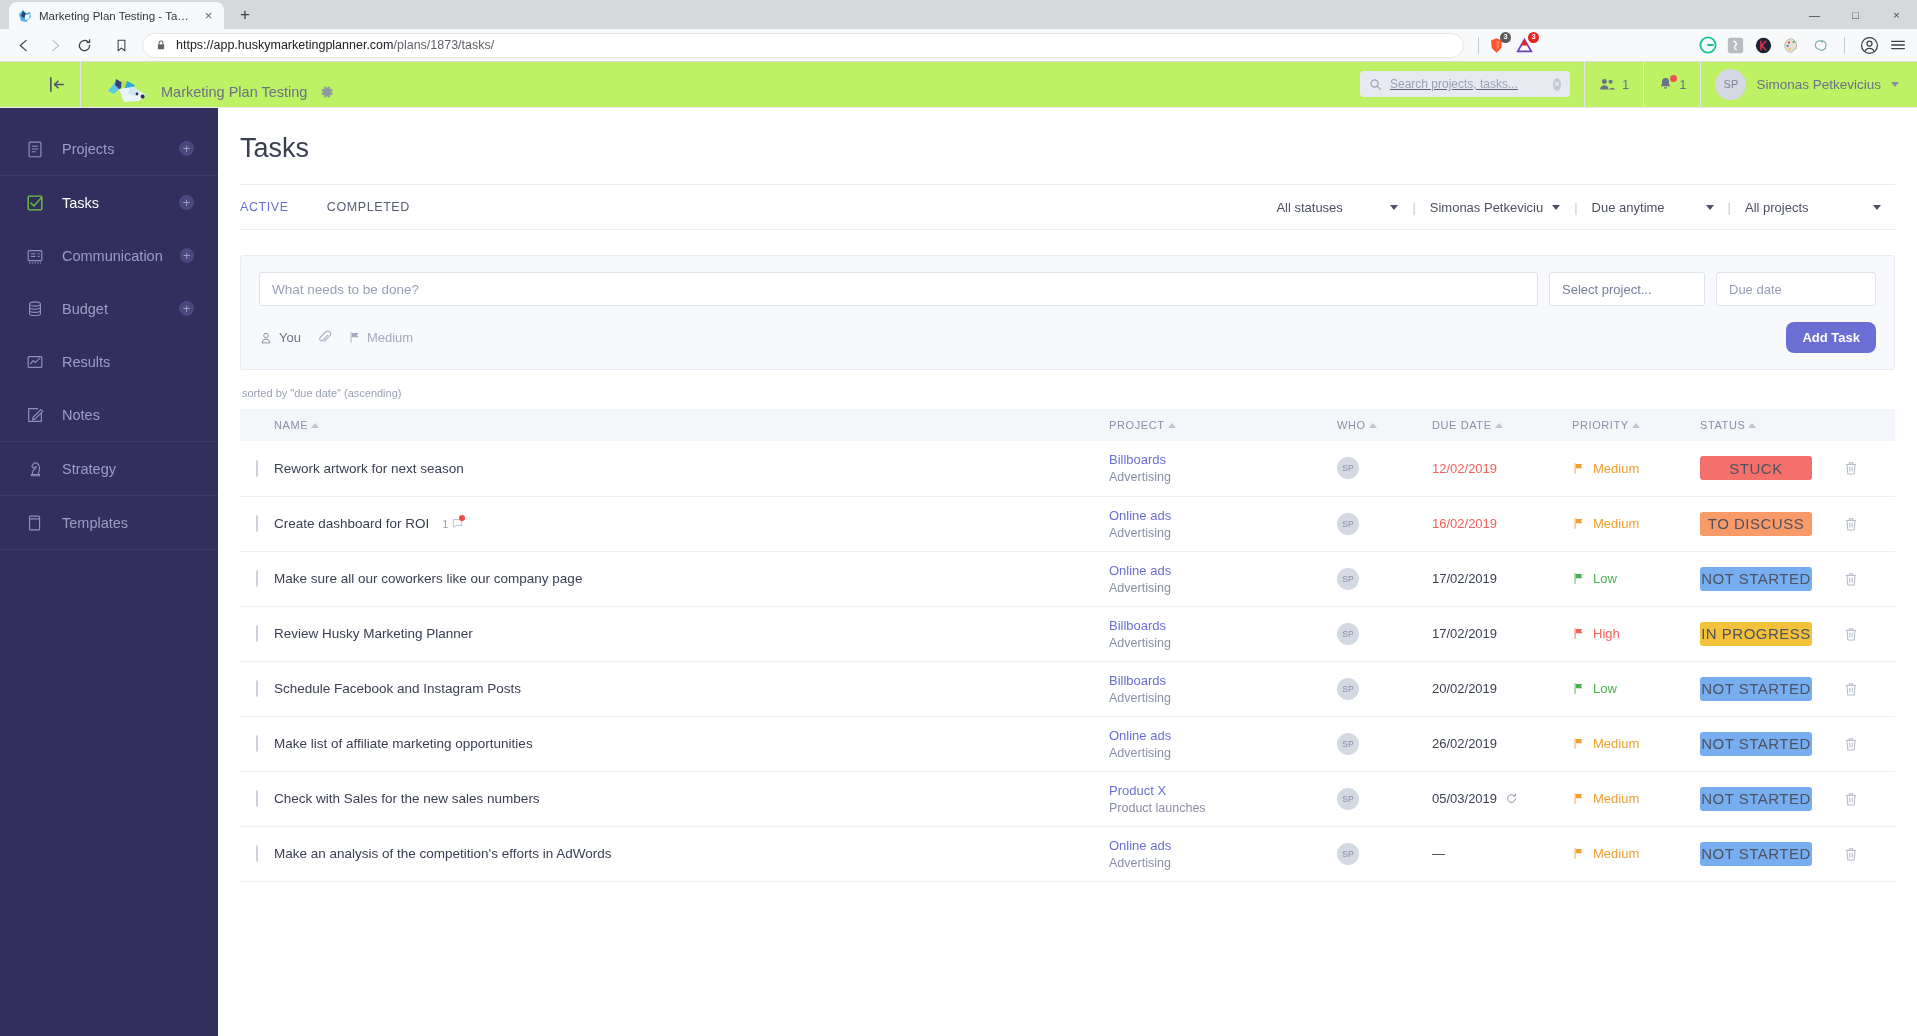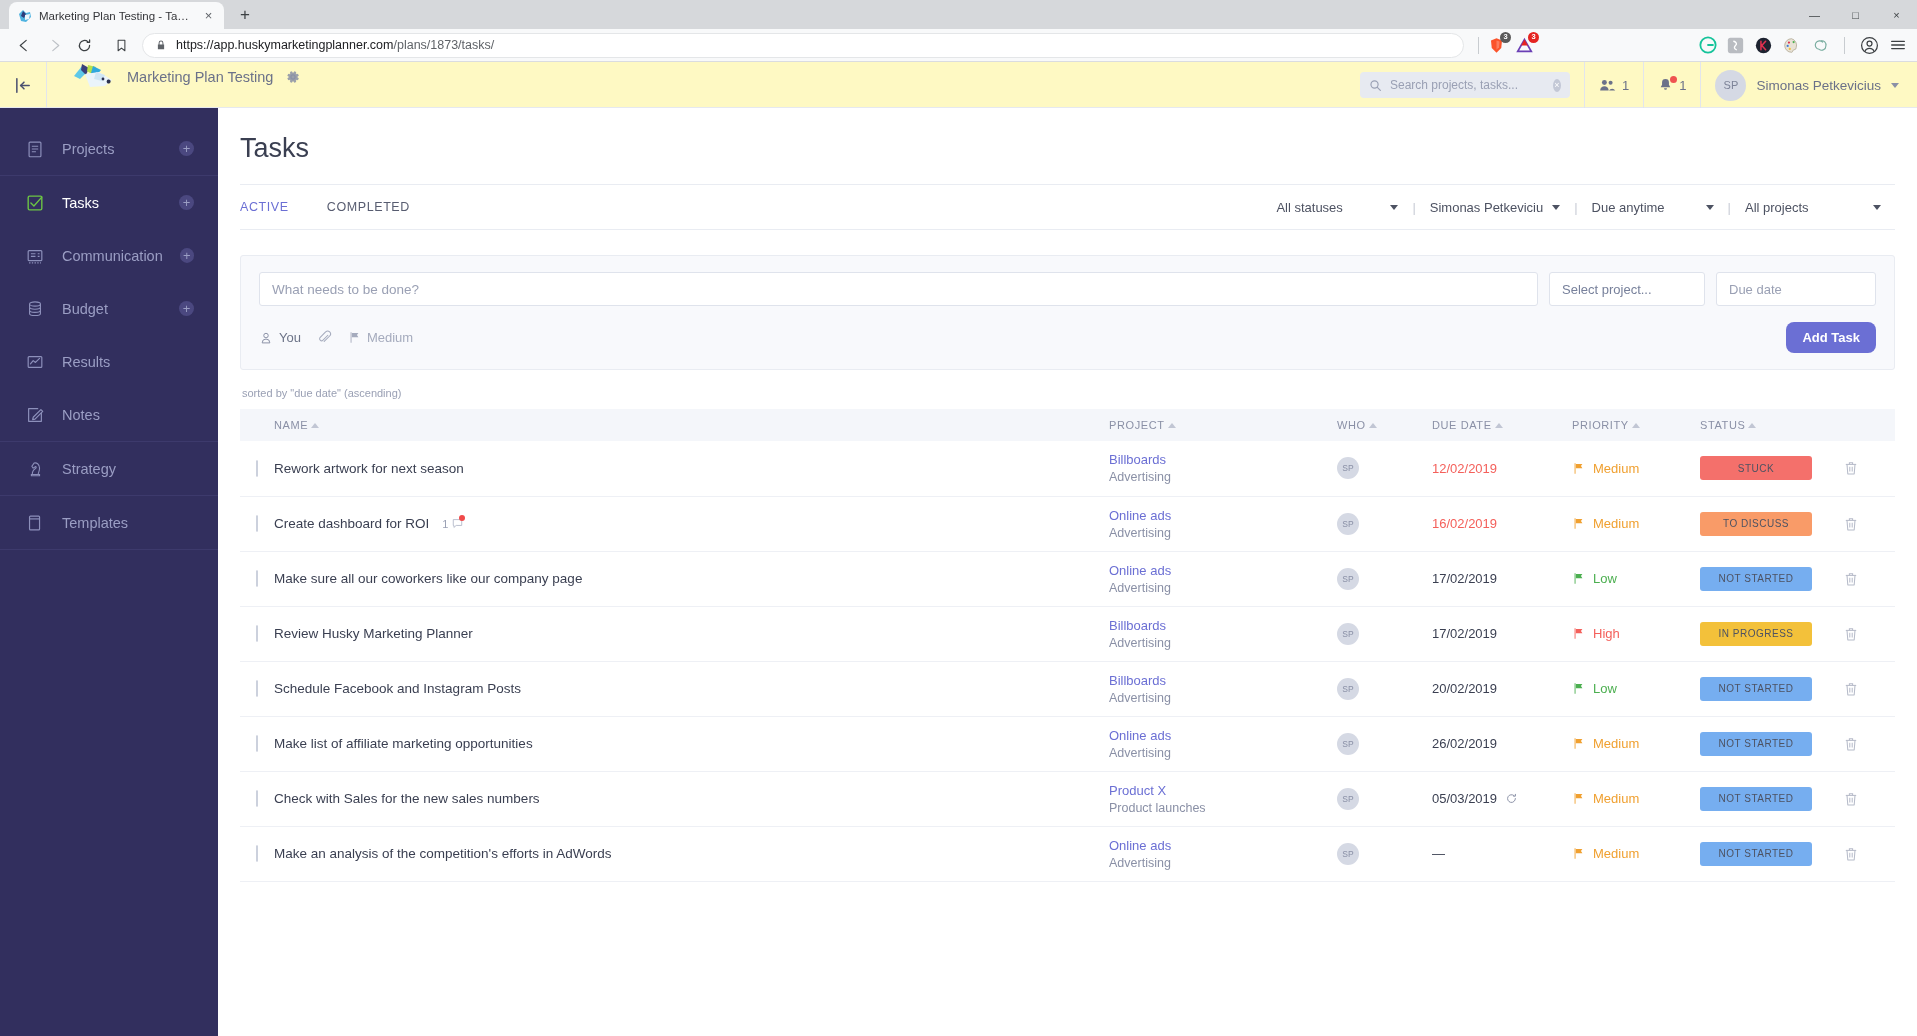--- a/index.html
+++ b/index.html
@@ -73,43 +73,44 @@
     font-weight: bold; line-height: 1;
   }
   .win-ctrl { display: flex; align-items: center; }
   .win-btn {
     width: 41px; height: 29px; display: flex; align-items: center;
     justify-content: center; font-size: 11px; color: #3c4043; cursor: pointer;
   }
 
   
   .app-header {
-    height: 46px; background: #fef9c3; display: flex; align-items: flex-start;
+    height: 46px; background: #bef264; display: flex; align-items: flex-end;
     border-bottom: 1px solid #e6e9ef;
+    padding-left: 34px;
   }
   .collapse-btn {
     width: 47px; height: 46px; display: flex; align-items: center;
     justify-content: center; color: #4a5070; cursor: pointer;
     border-right: 1px solid #e2e5ed;
   }
   .brand { display: flex; align-items: center; gap: 12px; padding-left: 25px; }
   .brand-logo { width: 43px; height: 30px; }
   .brand-name { font-size: 14.5px; color: #6b7189; }
   .brand-gear { color: #8a90a6; display: flex; align-items: center; cursor: pointer; }
   .header-right {
     margin-left: auto; display: flex; align-items: center; height: 46px;
   }
   .searchbox {
     width: 210px; height: 26px; background: #e7eaf1; border-radius: 4px;
     display: flex; align-items: center; padding: 0 9px; gap: 8px;
     margin-right: 14px;
   }
   .searchbox input {
     flex: 1; border: none; background: transparent; outline: none;
-    font-size: 12px; color: #5c6279; font-family: inherit;
+    font-size: 12px; color: #5c6279; font-family: inherit; text-decoration: underline;
   }
   .searchbox input::placeholder { color: #9aa0b4; }
   .search-clear {
     width: 13px; height: 13px; border-radius: 50%; background: #c3c8d6;
     color: #fff; font-size: 9px; display: flex; align-items: center;
     justify-content: center; cursor: pointer; line-height: 1;
   }
   .hdr-stat {
     display: flex; align-items: center; gap: 6px; padding: 0 14px;
     height: 46px; border-left: 1px solid #e2e5ed; color: #6b7189;
@@ -276,21 +277,21 @@
     width: 22px; height: 22px; border-radius: 50%; background: #d5d9e4;
     color: #8a90a6; font-size: 8.5px; display: flex; align-items: center;
     justify-content: center; cursor: pointer;
   }
   .due-cell { font-size: 13px; color: #3a3f51; display: flex; align-items: center; gap: 8px; }
   .due-cell.overdue { color: #f4605b; }
   .recur-icon { color: #8a90a6; display: flex; align-items: center; }
   .prio { display: flex; align-items: center; gap: 8px; font-size: 13px; cursor: pointer; }
   .badge {
     display: inline-flex; align-items: center; justify-content: center;
-    height: 24px; width: 112px; border-radius: 3px; font-size: 10px;
+    height: 24px; width: 112px; border-radius: 3px; font-size: 15px;
     letter-spacing: 0.5px; color: #4d5262; cursor: pointer; text-transform: uppercase;
   }
   .trash { color: #b6bbc9; cursor: pointer; display: flex; align-items: center; }
 </style>
 </head>
 <body>
 
 <div class="browser-tabstrip">
   <div class="tab">
     <span class="tab-favicon">

